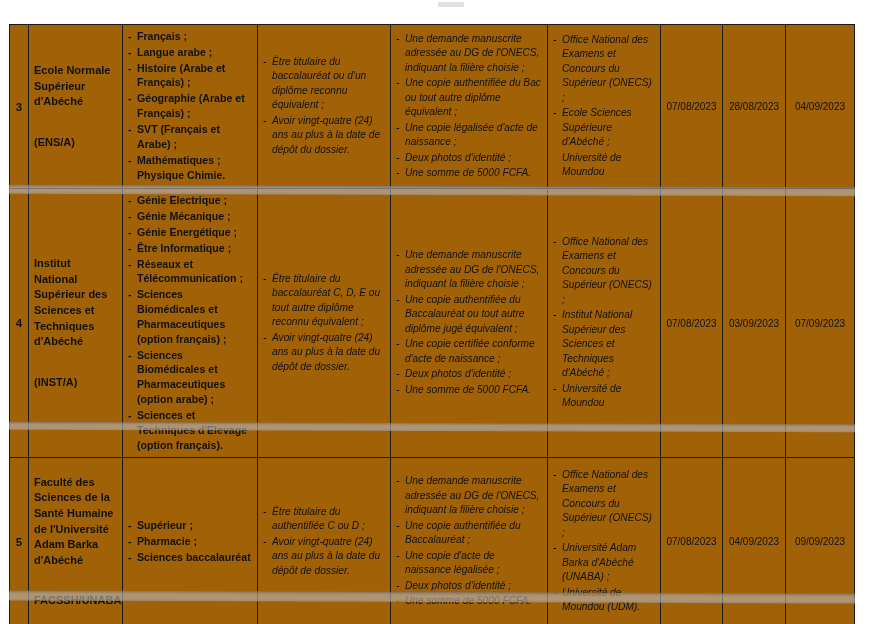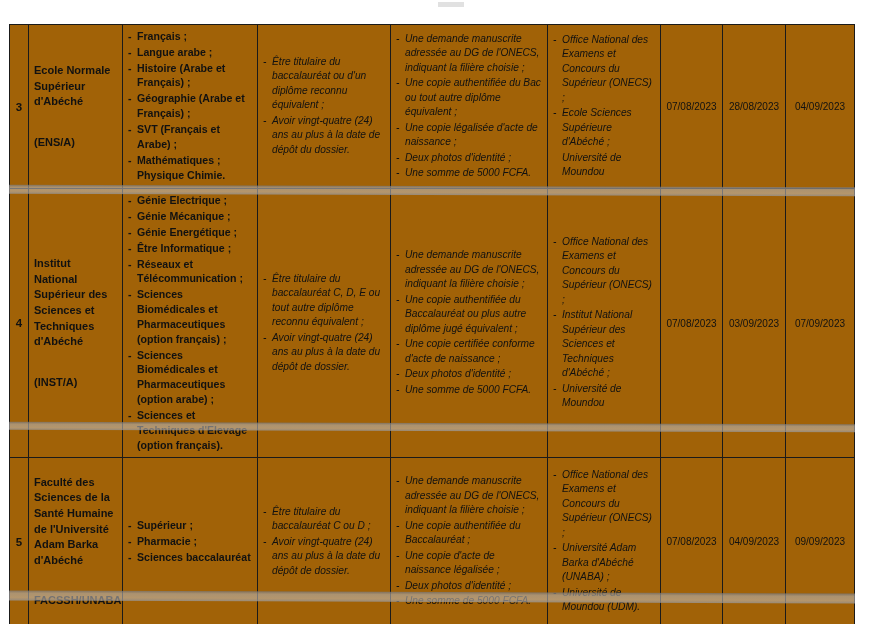--- a/index.html
+++ b/index.html
@@ -227,21 +227,21 @@
           </td>
           <td class="cell-list-reg">
             <ul class="bullets">
               <li>Être titulaire du baccalauréat C, D, E ou tout autre diplôme reconnu équivalent ;</li>
               <li>Avoir vingt-quatre (24) ans au plus à la date du dépôt de dossier.</li>
             </ul>
           </td>
           <td class="cell-list-reg">
             <ul class="bullets">
               <li>Une demande manuscrite adressée au DG de l'ONECS, indiquant la filière choisie ;</li>
-              <li>Une copie authentifiée du Baccalauréat ou plus autre diplôme jugé équivalent ;</li>
+              <li>Une copie authentifiée du Baccalauréat ou tout autre diplôme jugé équivalent ;</li>
               <li>Une copie certifiée conforme d'acte de naissance ;</li>
               <li>Deux photos d'identité ;</li>
               <li>Une somme de 5000 FCFA.</li>
             </ul>
           </td>
           <td class="cell-list-reg">
             <ul class="bullets">
               <li>Office National des Examens et Concours du Supérieur (ONECS) ;</li>
               <li>Institut National Supérieur des Sciences et Techniques d'Abéché ;</li>
               <li>Université de Moundou</li>
@@ -260,21 +260,21 @@
           </td>
           <td class="cell-list">
             <ul class="bullets">
               <li>Supérieur ;</li>
               <li>Pharmacie ;</li>
               <li>Sciences baccalauréat</li>
             </ul>
           </td>
           <td class="cell-list-reg">
             <ul class="bullets">
-              <li>Être titulaire du baccalauréat C ou D ;</li>
+              <li>Être titulaire du authentifiée C ou D ;</li>
               <li>Avoir vingt-quatre (24) ans au plus à la date du dépôt de dossier.</li>
             </ul>
           </td>
           <td class="cell-list-reg">
             <ul class="bullets">
               <li>Une demande manuscrite adressée au DG de l'ONECS, indiquant la filière choisie ;</li>
               <li>Une copie authentifiée du Baccalauréat ;</li>
               <li>Une copie d'acte de naissance légalisée ;</li>
               <li>Deux photos d'identité ;</li>
               <li>Une somme de 5000 FCFA.</li>

